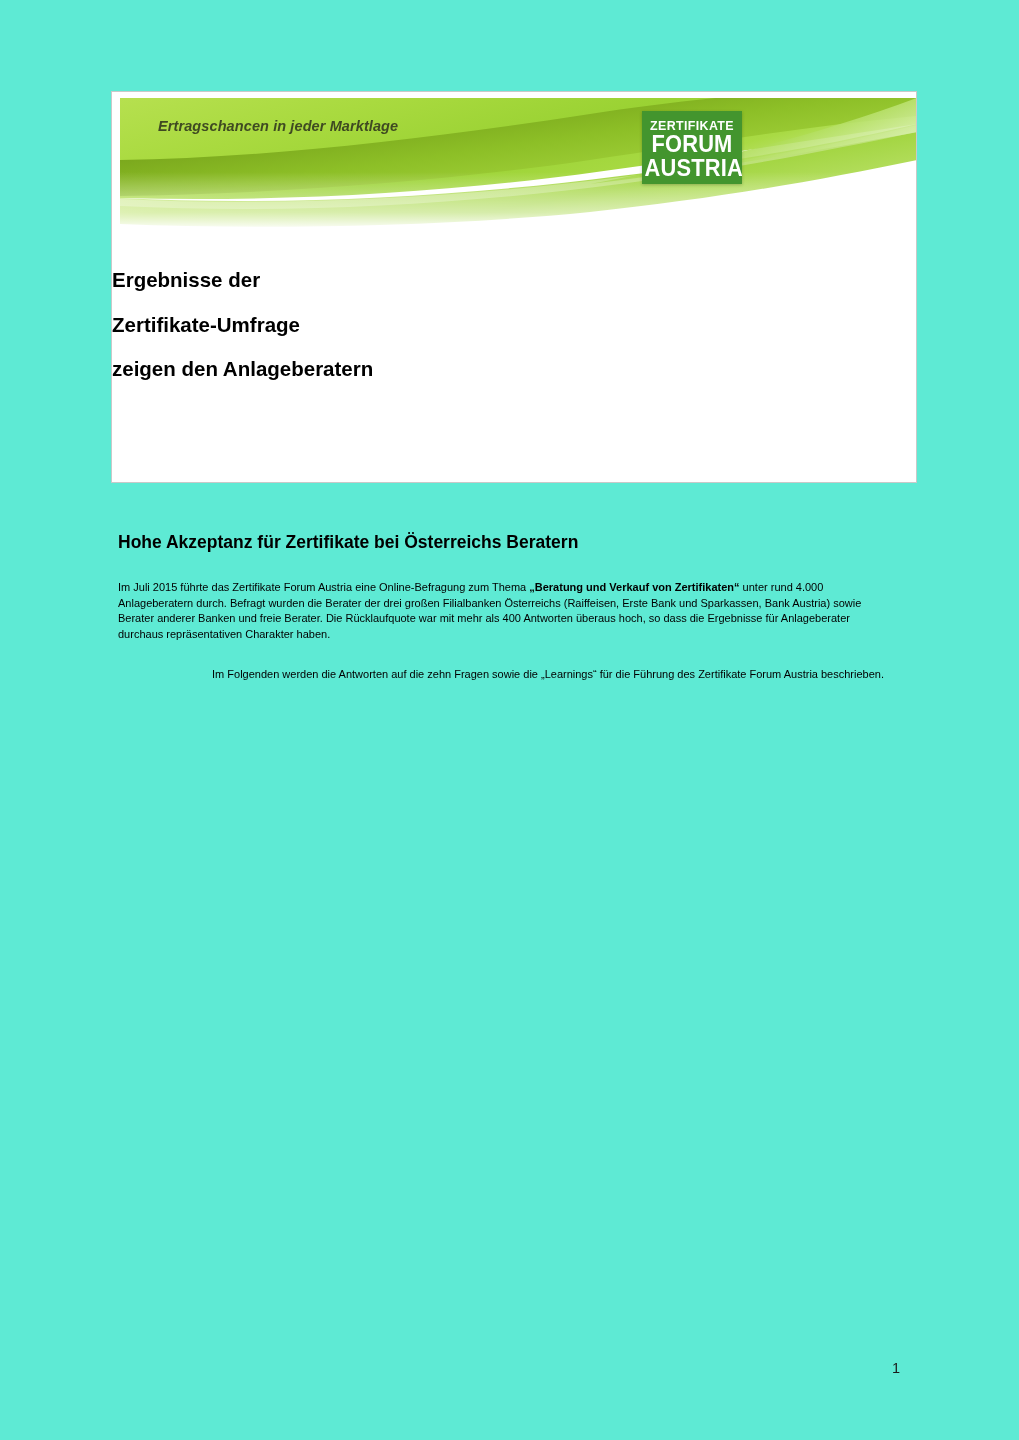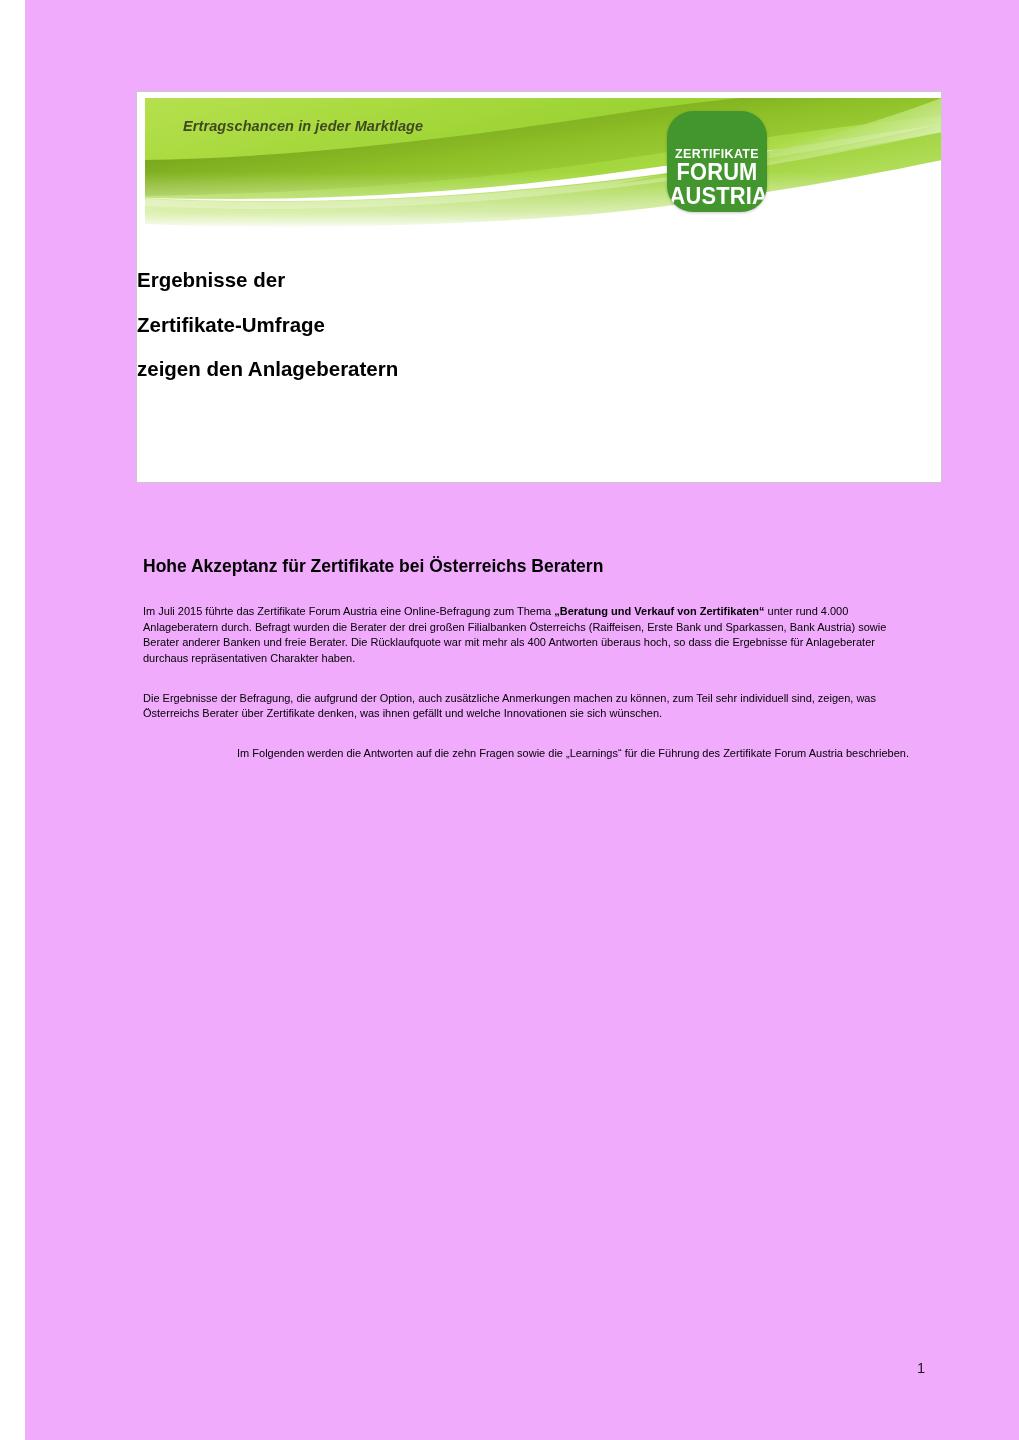--- a/index.html
+++ b/index.html
@@ -14,22 +14,21 @@
     position: relative;
     font-family: "Liberation Sans", sans-serif;
     color: #000000;
     overflow: hidden;
   }
 
   
   .page {
     position: absolute;
     inset: 0;
-    background: #f0abfc;
-    margin-left: 25px;
+    background: #5eead4;
   }
 
   
   .header-card {
     position: absolute;
     left: 111px;
     top: 91px;
     width: 806px;
     height: 392px;
     border: 1px solid #c9c9c9;
@@ -65,25 +64,24 @@
     color: #3f4a22;
     white-space: nowrap;
   }
 
   
   .logo {
     position: absolute;
     left: 522px;
     top: 13px;
     width: 100px;
-    height: 101px;
+    height: 73px;
     background: #43952e;
     box-shadow: 0 1px 3px rgba(0,0,0,0.22);
     overflow: hidden;
-    border-radius: 26px;
   }
   .logo-text {
     position: absolute;
     left: 0;
     right: 0;
     bottom: 4px;
     text-align: center;
     color: #ffffff;
     font-family: "Liberation Sans Narrow", "Liberation Sans", sans-serif;
     line-height: 1;
@@ -126,21 +124,21 @@
     line-height: 1;
     margin-bottom: 24px;
     color: #000000;
   }
   .title-line:last-child { margin-bottom: 0; }
 
   
   .body-area {
     position: absolute;
     left: 118px;
-    top: 556px;
+    top: 532px;
     width: 766px;
   }
   .section-heading {
     font-size: 17.5px;
     font-weight: 700;
     line-height: 1.25;
     margin: 0 0 26px 0;
     color: #000000;
   }
   .para {
@@ -241,20 +239,19 @@
       <div class="title-line">zeigen den Anlageberatern</div>
     </div>
   </div>
 
   <div class="body-area">
 
     <h2 class="section-heading">Hohe Akzeptanz für Zertifikate bei Österreichs Beratern</h2>
 
     <p class="para"><span>Im Juli 2015 führte das Zertifikate Forum Austria eine Online-Befragung zum Thema </span><b>„Beratung und Verkauf von Zertifikaten“</b><span> unter rund 4.000 Anlageberatern durch. Befragt wurden die Berater der drei großen Filialbanken Österreichs (Raiffeisen, Erste Bank und Sparkassen, Bank Austria) sowie Berater anderer Banken und freie Berater. Die Rücklaufquote war mit mehr als 400 Antworten überaus hoch, so dass die Ergebnisse für Anlageberater durchaus repräsentativen Charakter haben.</span></p>
 
-    <p class="para">Die Ergebnisse der Befragung, die aufgrund der Option, auch zusätzliche Anmerkungen machen zu können, zum Teil sehr individuell sind, zeigen, was Österreichs Berater über Zertifikate denken, was ihnen gefällt und welche Innovationen sie sich wünschen.</p>
 
     <p class="para">Im Folgenden werden die Antworten auf die zehn Fragen sowie die „Learnings“ für die Führung des Zertifikate Forum Austria beschrieben.</p>
   </div>
 
   <div class="page-number">1</div>
 
 </div>
 
 </body></html>

